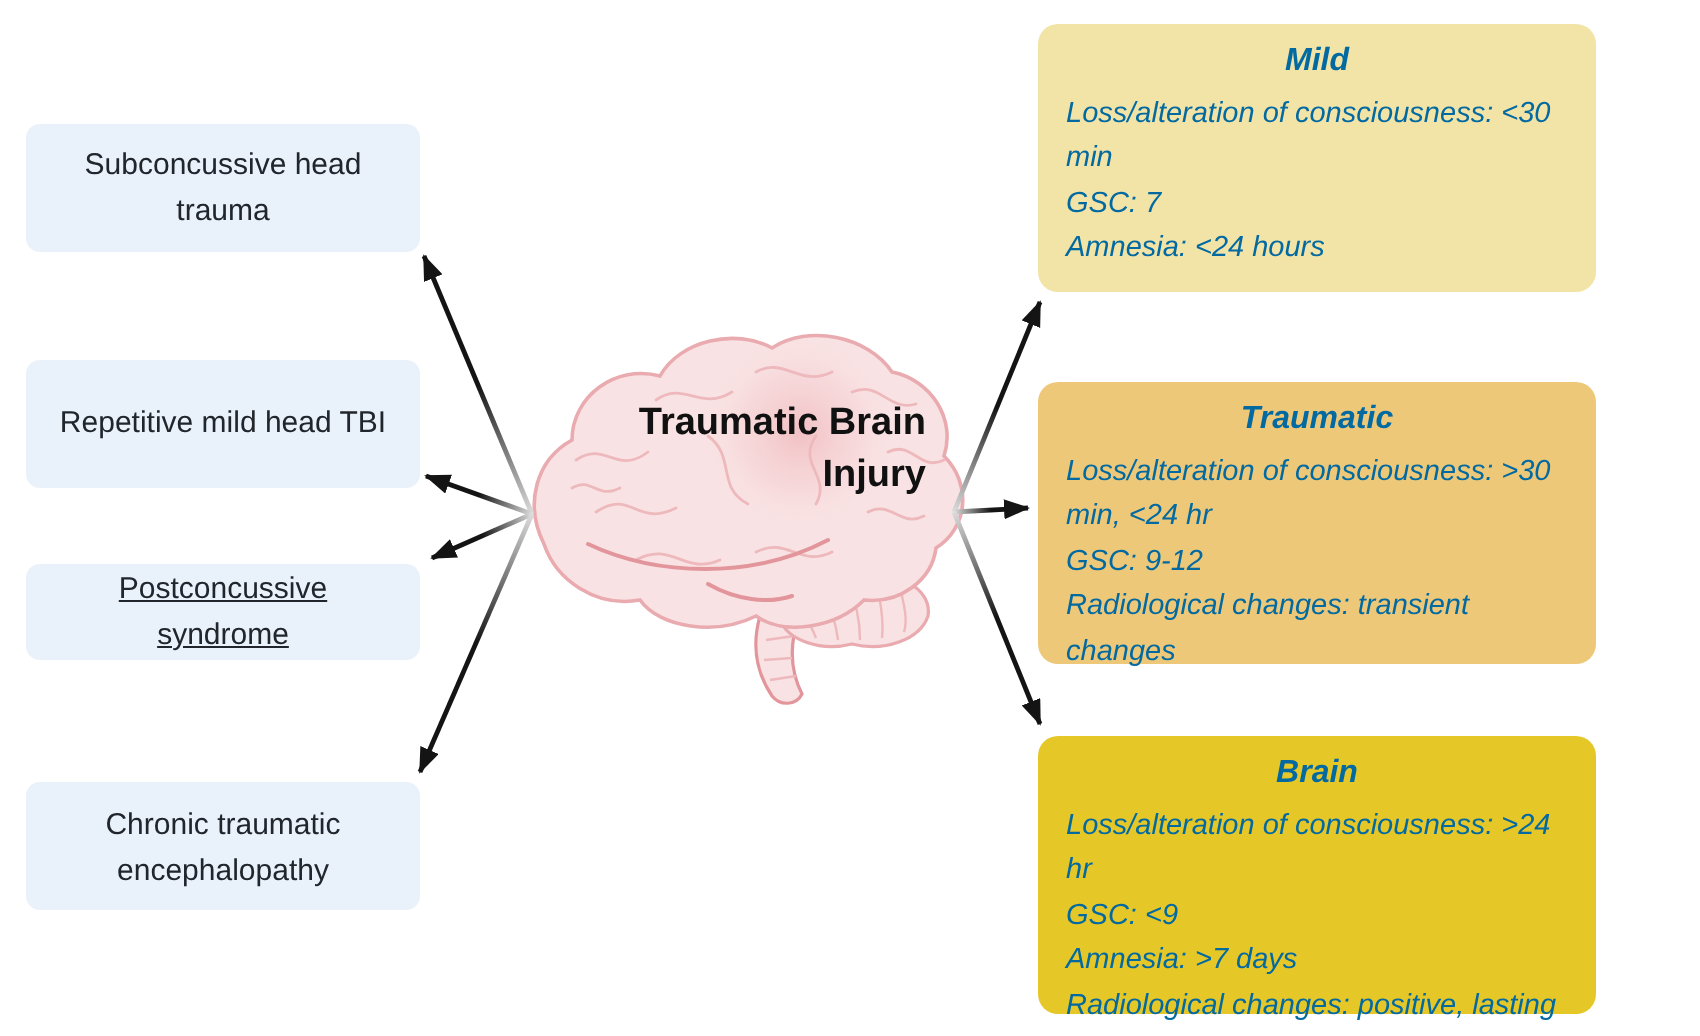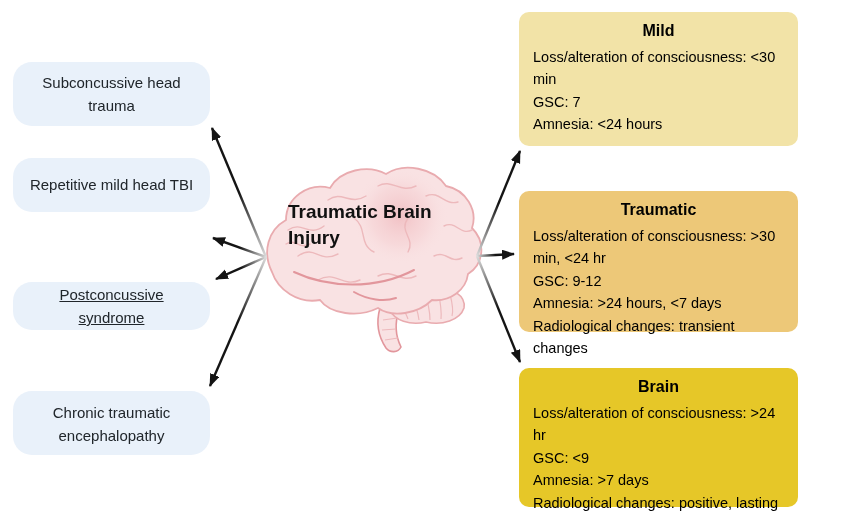--- a/index.html
+++ b/index.html
@@ -17,63 +17,64 @@
     background: #ffffff;
     overflow: hidden;
   }
 
   
   .left-box {
     position: absolute;
     left: 13px;
     width: 197px;
     background: #e9f1fa;
-    border-radius: 19px;
+    border-radius: 7px;
     display: flex;
     align-items: center;
     justify-content: center;
     text-align: center;
     font-size: 15px;
     line-height: 1.55;
     padding: 8px 14px;
     color: #20262b;
   }
   .left-box-1 { top: 62px;  height: 64px; }
-  .left-box-2 { top: 158px; height: 54px; text-align: right; }
+  .left-box-2 { top: 180px; height: 64px; text-align: right; }
   .left-box-3 { top: 282px; height: 48px; text-decoration: underline; }
   .left-box-4 { top: 391px; height: 64px; align-items: flex-end; }
 
   
   .sev-box {
     position: absolute;
     left: 519px;
     width: 279px;
     border-radius: 10px;
     padding: 7px 14px 9px 14px;
     font-size: 14.5px;
     line-height: 1.55;
-    color: #000000;
+    color: #0369a1;
+    font-style: italic;
   }
   .sev-box-mild     { top: 12px;  height: 134px; }
   .sev-box-moderate { top: 191px; height: 141px; }
   .sev-box-severe   { top: 368px; height: 139px; }
   .sev-title {
     text-align: center;
     font-weight: bold;
     font-size: 16px;
     margin-bottom: 2px;
   }
 
   
   .center-title {
     position: absolute;
     left: 288px;
     top: 199px;
     width: 175px;
-    text-align: left;
+    text-align: right;
     font-weight: bold;
     font-size: 19px;
     line-height: 1.35;
     color: #111111;
     z-index: 3;
   }
 
   .brain-wrap {
     position: absolute;
     left: 258px;
@@ -201,21 +202,20 @@
     <div class="sev-title">Mild</div>
     <div class="sev-line">Loss/alteration of consciousness: &lt;30 min</div>
     <div class="sev-line">GSC: 7</div>
     <div class="sev-line">Amnesia: &lt;24 hours</div>
   </div>
 
   <div class="sev-box sev-box-moderate" style="background-color: rgb(237, 200, 120);">
     <div class="sev-title">Traumatic</div>
     <div class="sev-line">Loss/alteration of consciousness: &gt;30 min, &lt;24 hr</div>
     <div class="sev-line">GSC: 9-12</div>
-    <div class="sev-line">Amnesia: &gt;24 hours, &lt;7 days</div>
     <div class="sev-line">Radiological changes: transient changes</div>
   </div>
 
   <div class="sev-box sev-box-severe" style="background-color: rgb(230, 199, 40);">
     <div class="sev-title">Brain</div>
     <div class="sev-line">Loss/alteration of consciousness: &gt;24 hr</div>
     <div class="sev-line">GSC: &lt;9</div>
     <div class="sev-line">Amnesia: &gt;7 days</div>
     <div class="sev-line">Radiological changes: positive, lasting abnormalities</div>
   </div>

